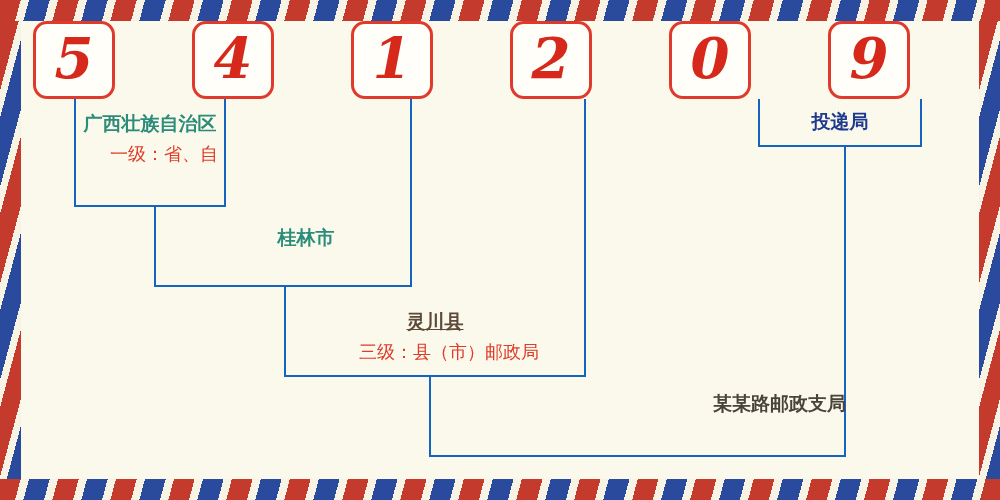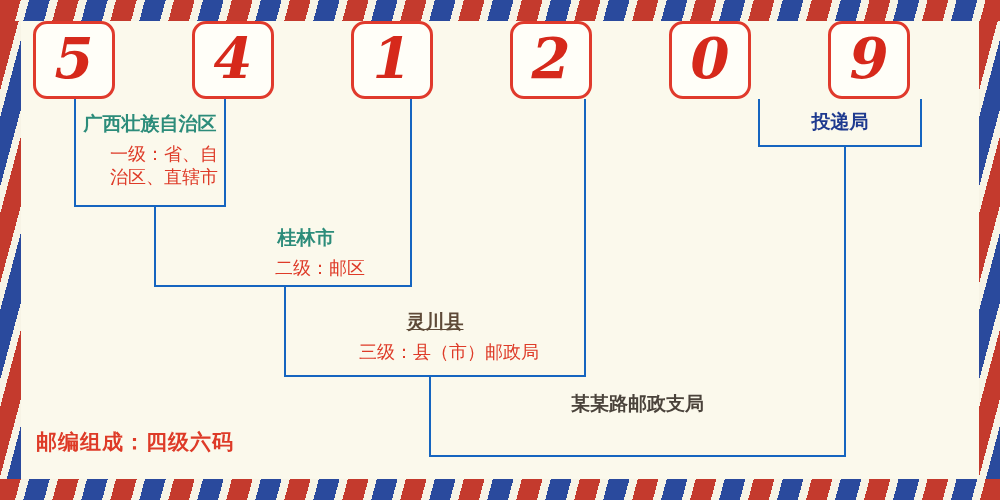--- a/index.html
+++ b/index.html
@@ -55,21 +55,21 @@
 
   
   .line { position: absolute; background: #1565c0; }
 
   
   .label-block { position: absolute; text-align: center; }
   .region-name { font-weight: bold; font-size: 19px; margin-bottom: 7px; line-height: 1.2; }
   .level-desc  { font-size: 18px; color: #de3b28; line-height: 1.3; padding-left: 28px; }
   .c-teal  { color: #2c8c7a; }
   .c-brown { color: #5e4a38; text-decoration: underline; }
-  .c-dark  { color: #4a433b; }
+  .c-dark  { color: #4a433b; text-align: right; }
   .c-navy  { color: #1e3a8f; }
 
   .footer-note {
     position: absolute;
     left: 36px; top: 428px;
     font-size: 21px;
     font-weight: bold;
     color: #de3b28;
     letter-spacing: 1px;
   }
@@ -119,36 +119,33 @@
   <div class="line" style="left:429px; top:455px; width:417px; height:2px"></div>
   <div class="line" style="left:844px; top:145px; width:2px;   height:312px"></div>
 
   <div class="line" style="left:758px; top:145px; width:164px; height:2px"></div>
   <div class="line" style="left:758px; top:99px;  width:2px;   height:46px"></div>
   <div class="line" style="left:920px; top:99px;  width:2px;   height:46px"></div>
 
   <div class="label-block" style="left:74px; top:112px; width:152px">
     <div class="region-name c-teal">广西壮族自治区</div>
     <div class="level-desc">一级：省、自</div>
-    <div class="level-desc">治区、直辖市</div>
   </div>
 
   <div class="label-block" style="left:154px; top:226px; width:304px">
     <div class="region-name c-teal">桂林市</div>
-    <div class="level-desc">二级：邮区</div>
   </div>
 
   <div class="label-block" style="left:284px; top:310px; width:302px">
     <div class="region-name c-brown">灵川县</div>
     <div class="level-desc">三级：县（市）邮政局</div>
   </div>
 
   <div class="label-block" style="left:429px; top:392px; width:417px">
     <div class="region-name c-dark">某某路邮政支局</div>
   </div>
 
   <div class="label-block" style="left:758px; top:110px; width:164px">
     <div class="region-name c-navy">投递局</div>
   </div>
 
-  <div class="footer-note">邮编组成：四级六码</div>
 
 </div>
 
 </body></html>

